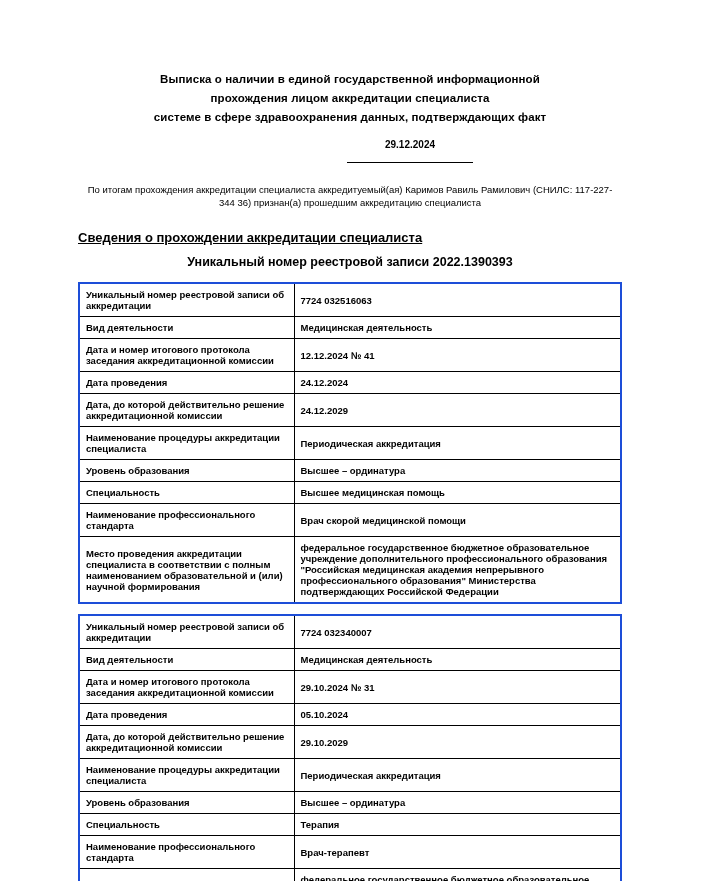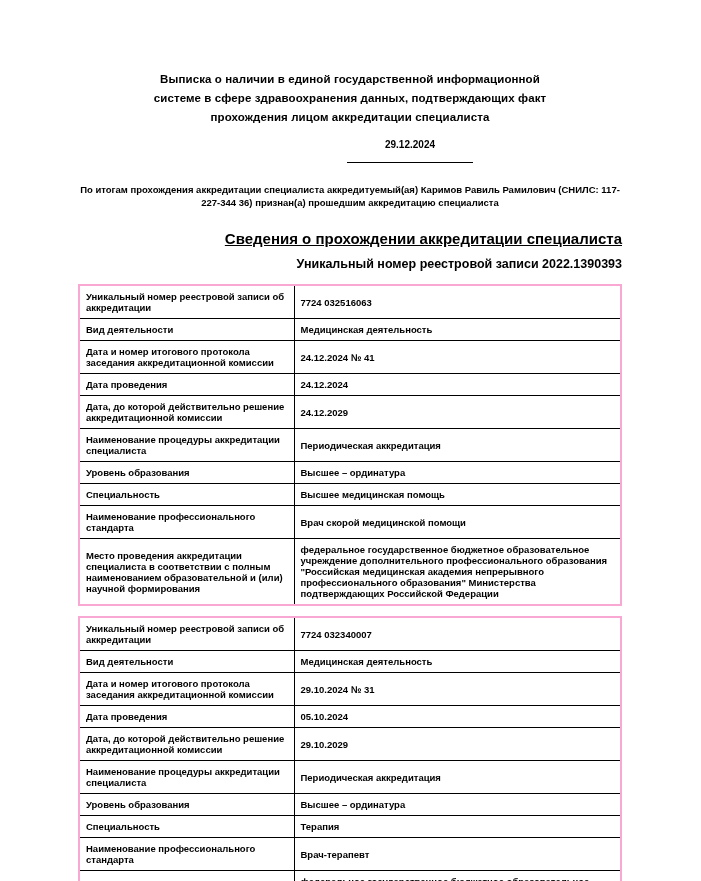--- a/index.html
+++ b/index.html
@@ -36,43 +36,43 @@
     border-bottom: 1.5px solid #000000;
   }
   .date-caption {
     display: block;
     font-size: 9.5px;
     padding-top: 2px;
   }
   .intro {
     margin-top: 21px;
     text-align: center;
-    font-weight: bold;
+    font-weight: normal;
     font-size: 9.5px;
     line-height: 12.5px;
     padding: 0 2px;
   }
   .section-heading {
     margin-top: 21px;
-    text-align: right;
+    text-align: left;
     font-weight: bold;
-    font-size: 15px;
+    font-size: 13px;
     text-decoration: underline;
   }
   .registry-heading {
     margin-top: 10px;
-    text-align: right;
+    text-align: center;
     font-weight: bold;
     font-size: 12.5px;
   }
   table.acc-table {
     width: 544px;
     table-layout: fixed;
     border-collapse: collapse;
-    border: 2px solid #f9a8d4;
+    border: 2px solid #1d4ed8;
     margin-top: 13px;
     font-size: 9.5px;
     line-height: 11px;
   }
   table.acc-table.second { margin-top: 10px; }
   table.acc-table td {
     border: 1px solid #000000;
     padding: 5px 6px;
     vertical-align: middle;
     font-weight: bold;
@@ -80,22 +80,22 @@
   td.cell-label { width: 215px; }
   td.cell-value { }
 </style>
 </head>
 <body>
 
 <div class="page">
 
   <div class="doc-title">
     <div>Выписка о наличии в единой государственной информационной</div>
+    <div>прохождения лицом аккредитации специалиста</div>
     <div>системе в сфере здравоохранения данных, подтверждающих факт</div>
-    <div>прохождения лицом аккредитации специалиста</div>
   </div>
 
   <div class="date-block">
     <span class="date-value">29.12.2024</span>
   </div>
 
   <div class="intro">По итогам прохождения аккредитации специалиста аккредитуемый(ая) Каримов Равиль Рамилович (СНИЛС: 117-227-344 36) признан(а) прошедшим аккредитацию специалиста</div>
 
   <div class="section-heading">Сведения о прохождении аккредитации специалиста</div>
 
@@ -106,21 +106,21 @@
       <tr>
         <td class="cell-label">Уникальный номер реестровой записи об аккредитации</td>
         <td class="cell-value">7724 032516063</td>
       </tr>
       <tr>
         <td class="cell-label">Вид деятельности</td>
         <td class="cell-value">Медицинская деятельность</td>
       </tr>
       <tr>
         <td class="cell-label">Дата и номер итогового протокола заседания аккредитационной комиссии</td>
-        <td class="cell-value">24.12.2024 № 41</td>
+        <td class="cell-value">12.12.2024 № 41</td>
       </tr>
       <tr>
         <td class="cell-label">Дата проведения</td>
         <td class="cell-value">24.12.2024</td>
       </tr>
       <tr>
         <td class="cell-label">Дата, до которой действительно решение аккредитационной комиссии</td>
         <td class="cell-value">24.12.2029</td>
       </tr>
       <tr>

